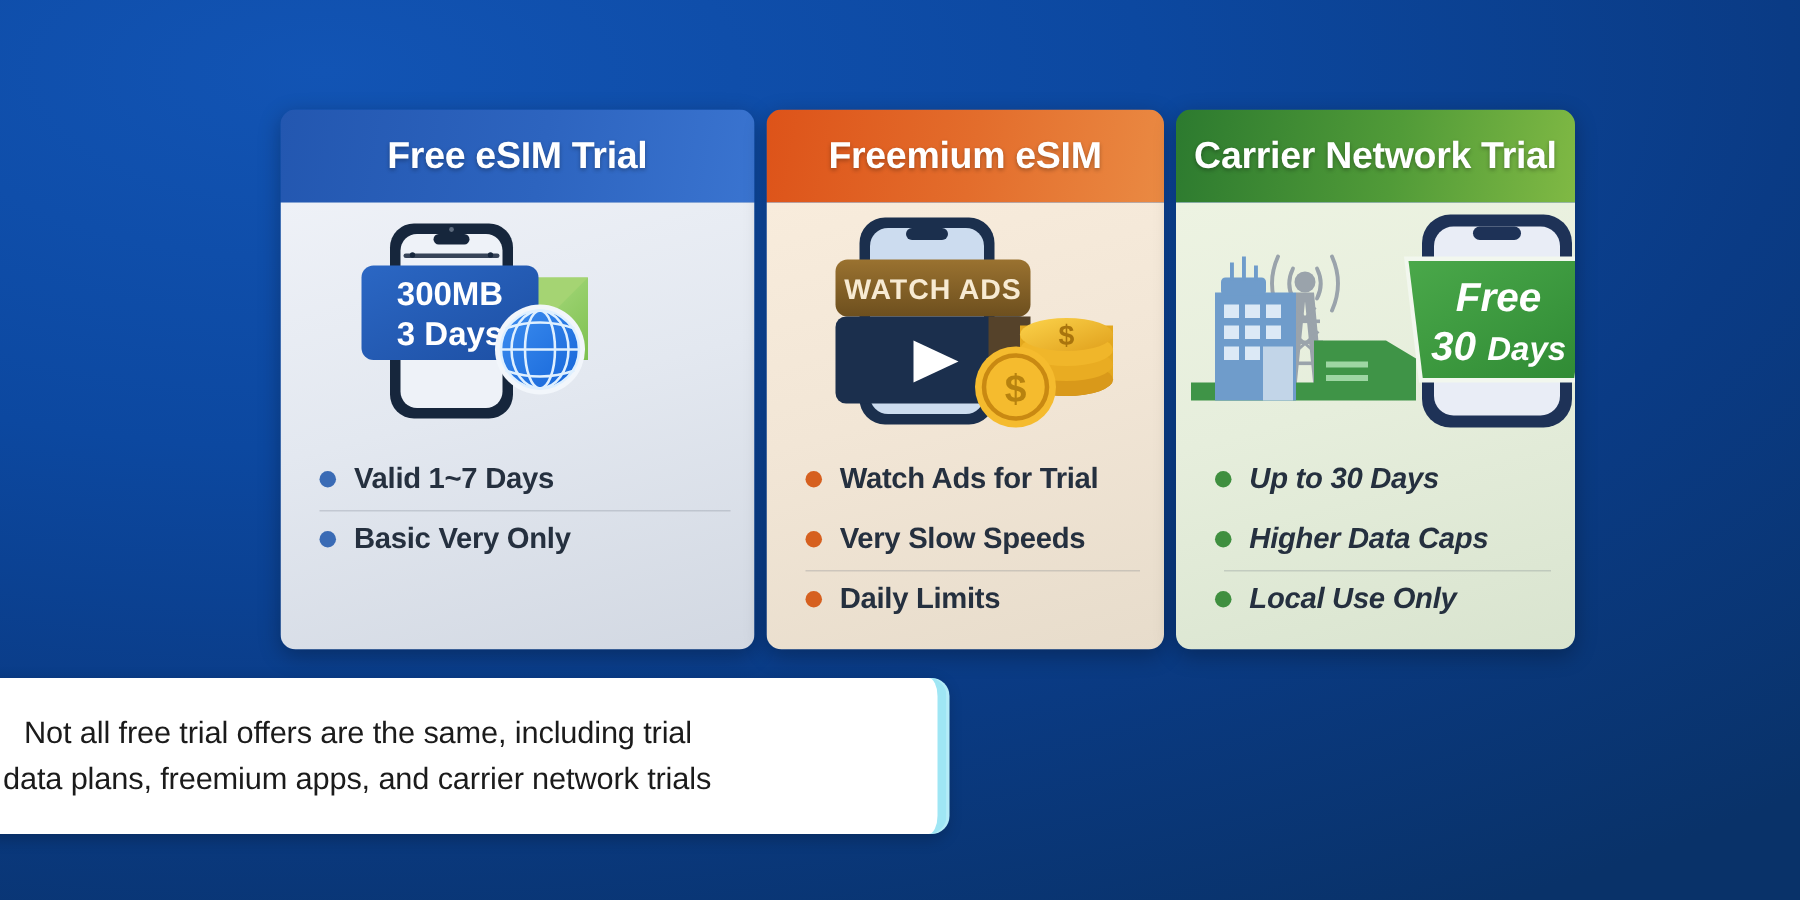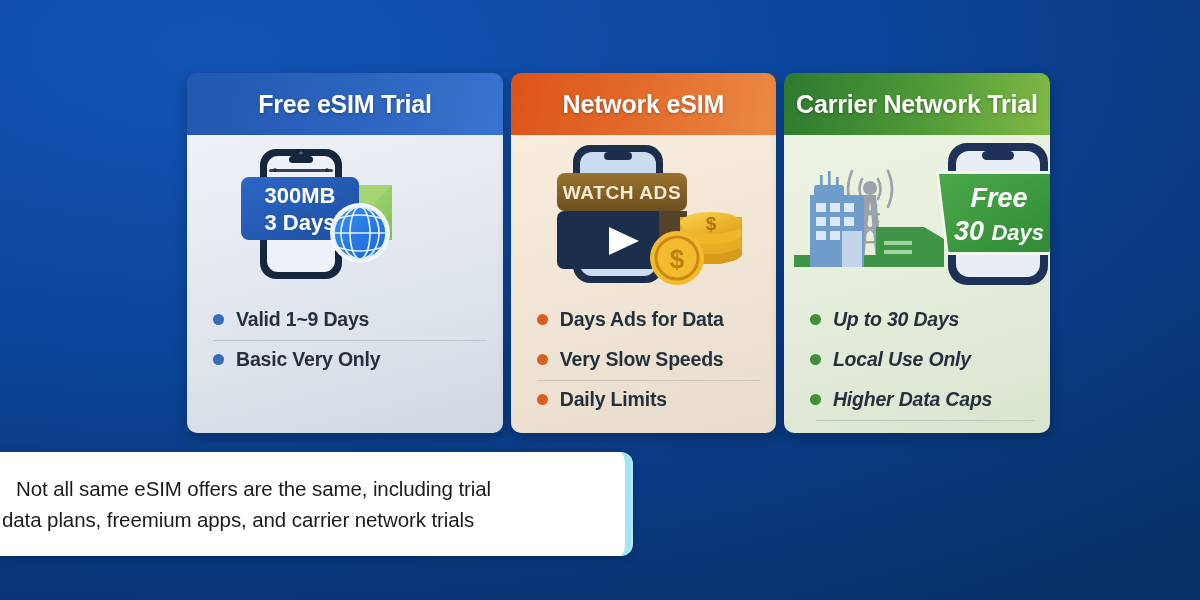--- a/index.html
+++ b/index.html
@@ -204,33 +204,33 @@
               <path d="M150 84 Q173 76 196 84"></path>
               <path d="M150 112 Q173 120 196 112"></path>
             </g>
           </g>
         </svg>
       </div>
 
       <div class="features">
         <div class="feature divided">
           <span class="bullet b-blue"></span>
-          <span class="feature-label">Valid 1~9 Days</span>
+          <span class="feature-label">Valid 1~7 Days</span>
         </div>
         <div class="feature">
           <span class="bullet b-blue"></span>
           <span class="feature-label">Basic Very Only</span>
         </div>
       </div>
     </div>
   </div>
 
   <div class="card card-2">
     <div class="card-header hdr-orange">
-      <span>Network eSIM</span>
+      <span>Freemium eSIM</span>
     </div>
     <div class="card-body body-orange">
 
       <div class="illo">
         <svg width="272" height="158" viewBox="0 0 272 158" xmlns="http://www.w3.org/2000/svg">
           <defs>
             <linearGradient id="c2ban" x1="0" y1="0" x2="0" y2="1">
               <stop offset="0%" stop-color="#9a7230"></stop>
                 <stop offset="100%" stop-color="#6d4f1e"></stop>
             </linearGradient>
@@ -271,21 +271,21 @@
             <circle cx="166" cy="123" r="27" fill="#f5bb2e"></circle>
             <circle cx="166" cy="123" r="21" fill="none" stroke="#c98912" stroke-width="3"></circle>
             <text x="166" y="133" font-family="Liberation Sans, sans-serif" font-size="26" font-weight="bold" fill="#b7820f" text-anchor="middle">$</text>
           </g>
         </svg>
       </div>
 
       <div class="features">
         <div class="feature">
           <span class="bullet b-orange"></span>
-          <span class="feature-label">Days Ads for Data</span>
+          <span class="feature-label">Watch Ads for Trial</span>
         </div>
         <div class="feature divided">
           <span class="bullet b-orange"></span>
           <span class="feature-label">Very Slow Speeds</span>
         </div>
         <div class="feature">
           <span class="bullet b-orange"></span>
           <span class="feature-label">Daily Limits</span>
         </div>
       </div>
@@ -362,30 +362,30 @@
             <text x="215" y="105" font-family="Liberation Sans, sans-serif" font-size="27" font-weight="bold" fill="#ffffff" text-anchor="middle">30 <tspan font-size="22">Days</tspan></text>
           </g>
         </svg>
       </div>
 
       <div class="features">
         <div class="feature">
           <span class="bullet b-green"></span>
           <span class="feature-label">Up to 30 Days</span>
         </div>
-        <div class="feature">
-          <span class="bullet b-green"></span>
-          <span class="feature-label">Local Use Only</span>
-        </div>
         <div class="feature divided">
           <span class="bullet b-green"></span>
           <span class="feature-label">Higher Data Caps</span>
         </div>
+        <div class="feature">
+          <span class="bullet b-green"></span>
+          <span class="feature-label">Local Use Only</span>
+        </div>
       </div>
     </div>
   </div>
 
 </div>
 
 <div class="caption">
-  <div class="caption-line l1">Not all same eSIM offers are the same, including trial</div>
+  <div class="caption-line l1">Not all free trial offers are the same, including trial</div>
   <div class="caption-line l2">data plans, freemium apps, and carrier network trials</div>
 </div>
 
 </body></html>

